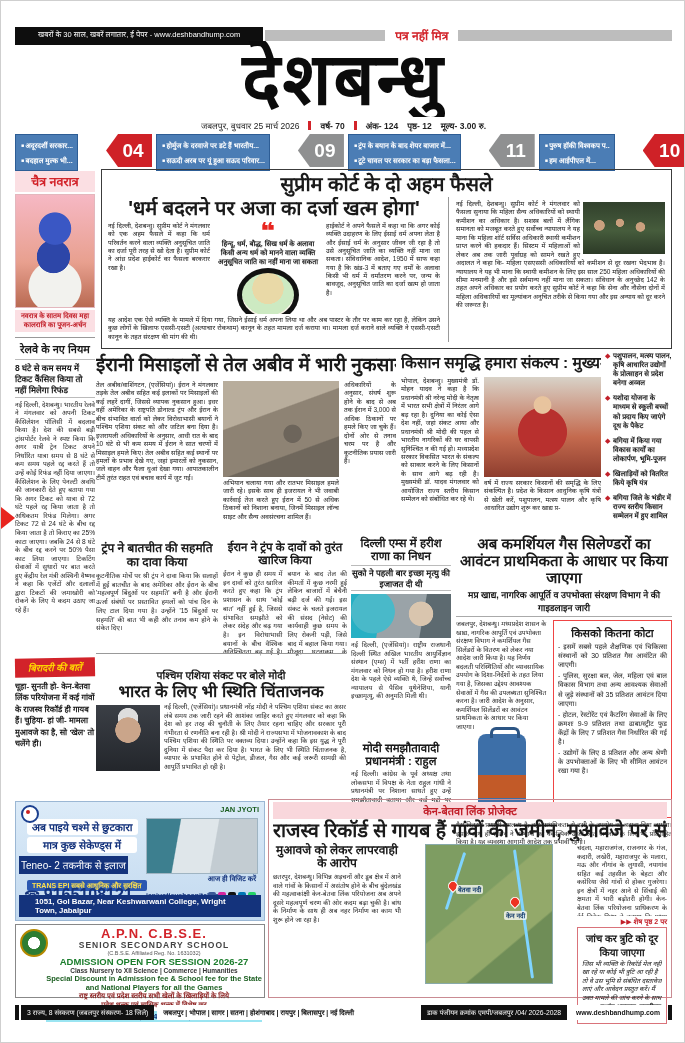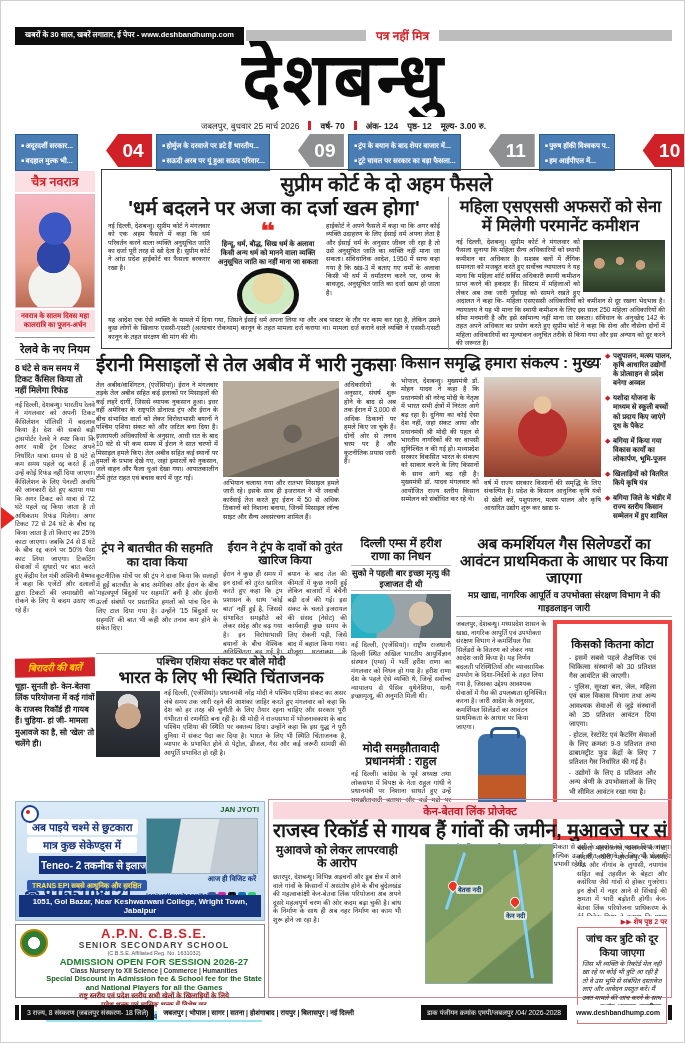--- a/index.html
+++ b/index.html
@@ -6,22 +6,22 @@
   .page{position:relative;width:685px;height:1043px;background:#fff;margin:0 auto;
         font-family:"Liberation Sans","DejaVu Sans",sans-serif;color:#1a1a1a;overflow:hidden;
         border:1px solid #cfcfcf;box-sizing:border-box;}
   .abs{position:absolute;box-sizing:border-box;}
   .jt{text-align:justify;}
   .b{font-weight:bold;}
   .clip{overflow:hidden;}
 
   
   .topbar{top:27px;left:14px;width:657px;height:15px;display:flex;align-items:center;}
-  .topbar-black{background:#0e0e0e;color:#fff;font-size:7.5px;font-weight:bold;
-                padding:2px 10px;white-space:nowrap;height:14px;line-height:11px;}
+  .topbar-black{background:#0e0e0e;color:#fff;font-size:7.5px;font-weight:normal;
+                padding:2px 23px;white-space:nowrap;height:14px;line-height:11px;}
   .gray-seg{background:#bdbdbd;height:11px;}
   .tagline{color:#d2232a;font-weight:bold;font-size:12px;white-space:nowrap;padding:0 10px;}
 
   .masthead{top:40px;left:0;width:685px;height:76px;text-align:center;
             font-size:72px;font-weight:900;letter-spacing:2px;color:#0b0b0b;
             font-family:"DejaVu Sans","Liberation Sans",sans-serif;line-height:76px;}
   .dateline{top:117px;left:0;width:685px;height:14px;display:flex;justify-content:center;
             align-items:center;gap:9px;font-size:8.5px;color:#222;}
   .red-tick{width:3px;height:9px;background:#d2232a;display:inline-block;}
 
@@ -126,68 +126,68 @@
   .rana-h{font-size:11.5px;font-weight:900;text-align:center;line-height:13px;}
   .rana-s{font-size:8.5px;font-weight:bold;text-align:center;margin-top:2px;border-top:1px solid #bbb;border-bottom:1px solid #bbb;padding:1px 0;}
   .rana-img{width:100px;height:44px;margin-top:3px;background:
             radial-gradient(circle at 22% 40%,#49b9c9 0 26%,transparent 27%),
             radial-gradient(circle at 70% 45%,#d9c5ae 0 16%,transparent 17%),
             linear-gradient(100deg,#27b0c4 0 30%,#9aa3a8 31% 70%,#5d6a70 71%);}
   .rana-b{font-size:6.6px;line-height:1.3;margin-top:3px;height:95px;overflow:hidden;}
   .rahul-h{font-size:11.5px;font-weight:900;text-align:center;line-height:13px;margin-top:6px;}
   .rahul-b{font-size:6.6px;line-height:1.3;margin-top:2px;height:70px;overflow:hidden;}
   .modi-sec{top:652px;left:95px;width:250px;}
-  .modi-k{font-size:10.5px;font-weight:900;text-align:center;border-top:1px solid #999;padding-top:0;}
+  .modi-k{font-size:10.5px;font-weight:900;text-align:center;border-top:1px solid #999;padding-top:14px;}
   .modi-h{font-size:16.5px;font-weight:900;text-align:center;line-height:18px;}
   .modi-b{font-size:6.6px;line-height:1.3;margin-top:3px;height:112px;overflow:hidden;}
   .modi-img{float:left;width:64px;height:66px;margin:2px 4px 2px 0;background:
             radial-gradient(circle at 50% 38%,#caa58a 0 24%,transparent 25%),
             radial-gradient(circle at 50% 20%,#ddd 0 16%,transparent 17%),
             linear-gradient(#3b3f46,#23262b);}
 
   
   .gas-col{top:534px;left:455px;width:216px;}
   .gas-h{font-size:15px;font-weight:900;text-align:center;line-height:17px;}
   .gas-s{font-size:9px;font-weight:bold;text-align:center;margin-top:2px;border-bottom:1px solid #aaa;padding-bottom:2px;}
   .gas-row{display:flex;gap:5px;margin-top:3px;}
   .gas-a{width:92px;font-size:6.6px;line-height:1.3;height:196px;overflow:hidden;}
   .cyl{width:48px;height:74px;margin:3px auto;border-radius:8px 8px 5px 5px;position:relative;
        background:linear-gradient(180deg,#3d6fa8 0 55%,#c25a28 56% 86%,#3d6fa8 87%);}
   .cyl::before{content:"";position:absolute;top:-7px;left:12px;width:24px;height:8px;
                border:3px solid #2c5584;border-bottom:none;border-radius:6px 6px 0 0;}
-  .quota{flex:1;border:4px solid #ef4444;padding:12px;height:188px;overflow:hidden;}
+  .quota{flex:1;border:1px solid #ef4444;padding:4px;height:188px;overflow:hidden;}
   .quota-t{font-size:11px;font-weight:900;text-align:center;margin-bottom:2px;}
   .quota-i{font-size:6.9px;line-height:1.32;margin-bottom:2px;}
   .gas-bot{font-size:6.6px;line-height:1.3;margin-top:3px;height:40px;overflow:hidden;}
 
   
   .ad-eye{top:800px;left:14px;width:250px;height:120px;border:1px solid #9bb7d4;
           background:linear-gradient(#dcebf8,#c2d9ef);padding:3px;}
   .eye-logo{position:absolute;left:5px;top:3px;width:14px;height:14px;border-radius:50%;
             border:2px solid #1b3f8f;background:#fff;}
   .eye-logo::after{content:"";position:absolute;left:3px;top:3px;width:4px;height:4px;border-radius:50%;background:#c22;}
   .eye-brand{position:absolute;right:5px;top:3px;font-size:7.5px;font-weight:900;color:#1b5e20;}
   .eye-l1{margin:14px 0 0 8px;display:inline-block;background:#fff;color:#14337c;font-weight:900;
           font-size:10.5px;padding:1px 5px;border-radius:3px;}
   .eye-l2{margin:2px 0 0 8px;display:inline-block;background:#fff;color:#14337c;font-weight:900;
           font-size:10.5px;padding:1px 16px;border-radius:3px;}
-  .eye-l3{margin:3px 0 0 20px;display:inline-block;background:#14337c;color:#fff;font-weight:700;
+  .eye-l3{margin:3px 0 0 0;display:inline-block;background:#14337c;color:#fff;font-weight:400;
           font-size:10px;padding:2px 2px;}
   .eye-l4{margin:2px 0 0 8px;display:inline-block;background:#2a57b0;color:#ffe14d;font-weight:bold;
           font-size:7px;padding:1px 5px;border-radius:2px;}
   .eye-visit{position:absolute;right:8px;top:72px;font-size:7px;font-weight:bold;color:#14337c;}
   .eye-machines{position:absolute;right:6px;top:16px;width:110px;height:54px;
           background:linear-gradient(100deg,#3d7f8f 0 28%,#dfe6ea 29% 60%,#c3ccd2 61%);border:1px solid #9fb4c2;}
   .eye-phone{position:absolute;left:8px;top:84px;font-size:16px;font-weight:900;color:#14337c;}
   .eye-phone::before{content:"☎ ";font-size:13px;}
   .eye-web{position:absolute;left:130px;top:90px;font-size:7px;font-weight:bold;color:#14337c;}
   .socials{position:absolute;right:8px;top:90px;display:flex;gap:2px;}
   .soc{width:8px;height:8px;border-radius:2px;}
   .eye-addr{position:absolute;left:3px;right:3px;bottom:3px;background:#14337c;color:#fff;
-            font-size:7.8px;font-weight:bold;text-align:center;padding:2px 0;}
+            font-size:7.8px;font-weight:bold;padding:2px 16px;}
   .ad-school{top:923px;left:14px;width:250px;height:74px;border:1px solid #888;background:#fff;
              text-align:center;padding:2px 2px 2px 30px;}
   .school-logo{position:absolute;left:4px;top:4px;width:24px;height:24px;border-radius:50%;
                background:radial-gradient(circle,#fff 0 35%,#2e7d32 36%);border:2px solid #b58900;}
   .sch-name{font-size:13px;font-weight:900;color:#d2232a;letter-spacing:1px;line-height:13px;}
   .sch-sub{font-size:8.5px;font-weight:900;color:#444;letter-spacing:1px;}
   .sch-reg{font-size:5.5px;color:#555;}
   .sch-adm{font-size:9.5px;font-weight:900;color:#1b7d2c;}
   .sch-cls{font-size:6.5px;font-weight:bold;color:#333;}
   .sch-d1{font-size:7.5px;font-weight:900;color:#d2232a;}
@@ -304,21 +304,20 @@
             <div class="quote-txt">हिन्दू, धर्म, बौद्ध, सिख धर्म के अलावा किसी अन्य धर्म को मानने वाला व्यक्ति अनुसूचित जाति का नहीं माना जा सकता</div>
             <div class="bubble">
                 <div class="bubble-in"></div>
               </div>
           </div>
           <div class="dh-colC jt">हाईकोर्ट ने अपने फैसले में कहा था कि अगर कोई व्यक्ति उदाहरण के लिए ईसाई धर्म अपना लेता है और ईसाई धर्म के अनुसार जीवन जी रहा है तो उसे अनुसूचित जाति का व्यक्ति नहीं माना जा सकता। संविधानिक आदेश, 1950 में साफ कहा गया है कि खंड-3 में बताए गए धर्मों के अलावा किसी भी धर्म में धर्मांतरण करने पर, जन्म के बावजूद, अनुसूचित जाति का दर्जा खत्म हो जाता है।</div>
         </div>
         <div class="dh-bot jt">यह आदेश एक ऐसे व्यक्ति के मामले में दिया गया, जिसने ईसाई धर्म अपना लिया था और अब पास्टर के तौर पर काम कर रहा है, लेकिन उसने कुछ लोगों के खिलाफ एससी-एसटी (अत्याचार रोकथाम) कानून के तहत मामला दर्ज कराया था। मामला दर्ज कराने वाले व्यक्ति ने एससी-एसटी कानून के तहत संरक्षण की मांग की थी।</div>
       </div>
       <div class="sc-right">
-        <div class="army-head">महिला एसएससी अफसरों को सेना में मिलेगी परमानेंट कमीशन</div>
         <div class="army-body jt">
           <span class="army-img" style="display:block;"></span>
           <span>नई दिल्ली, देशबन्धु। सुप्रीम कोर्ट ने मंगलवार को फैसला सुनाया कि महिला सैन्य अधिकारियों को स्थायी कमीशन का अधिकार है। सशस्त्र बलों में लैंगिक समानता को मजबूत करते हुए सर्वोच्च न्यायालय ने यह माना कि महिला शॉर्ट सर्विस अधिकारी स्थायी कमीशन प्राप्त करने की हकदार हैं। सिस्टम में महिलाओं को लेकर अब तक जारी पूर्वाग्रह को सामने रखते हुए अदालत ने कहा कि- महिला एसएससी अधिकारियों को कमीशन से दूर रखना भेदभाव है। न्यायालय ने यह भी माना कि स्थायी कमीशन के लिए इस साल 250 महिला अधिकारियों की सीमा मनमानी है और इसे सर्वमान्य नहीं माना जा सकता। संविधान के अनुच्छेद 142 के तहत अपने अधिकार का प्रयोग करते हुए सुप्रीम कोर्ट ने कहा कि सेना और नौसेना दोनों में महिला अधिकारियों का मूल्यांकन अनुचित तरीके से किया गया और इस अन्याय को दूर करने की जरूरत है।</span>
         </div>
       </div>
     </div>
   </div>
 
   <div class="abs iran-sec">
     <div class="iran-h">ईरानी मिसाइलों से तेल अबीव में भारी नुकसान</div>

